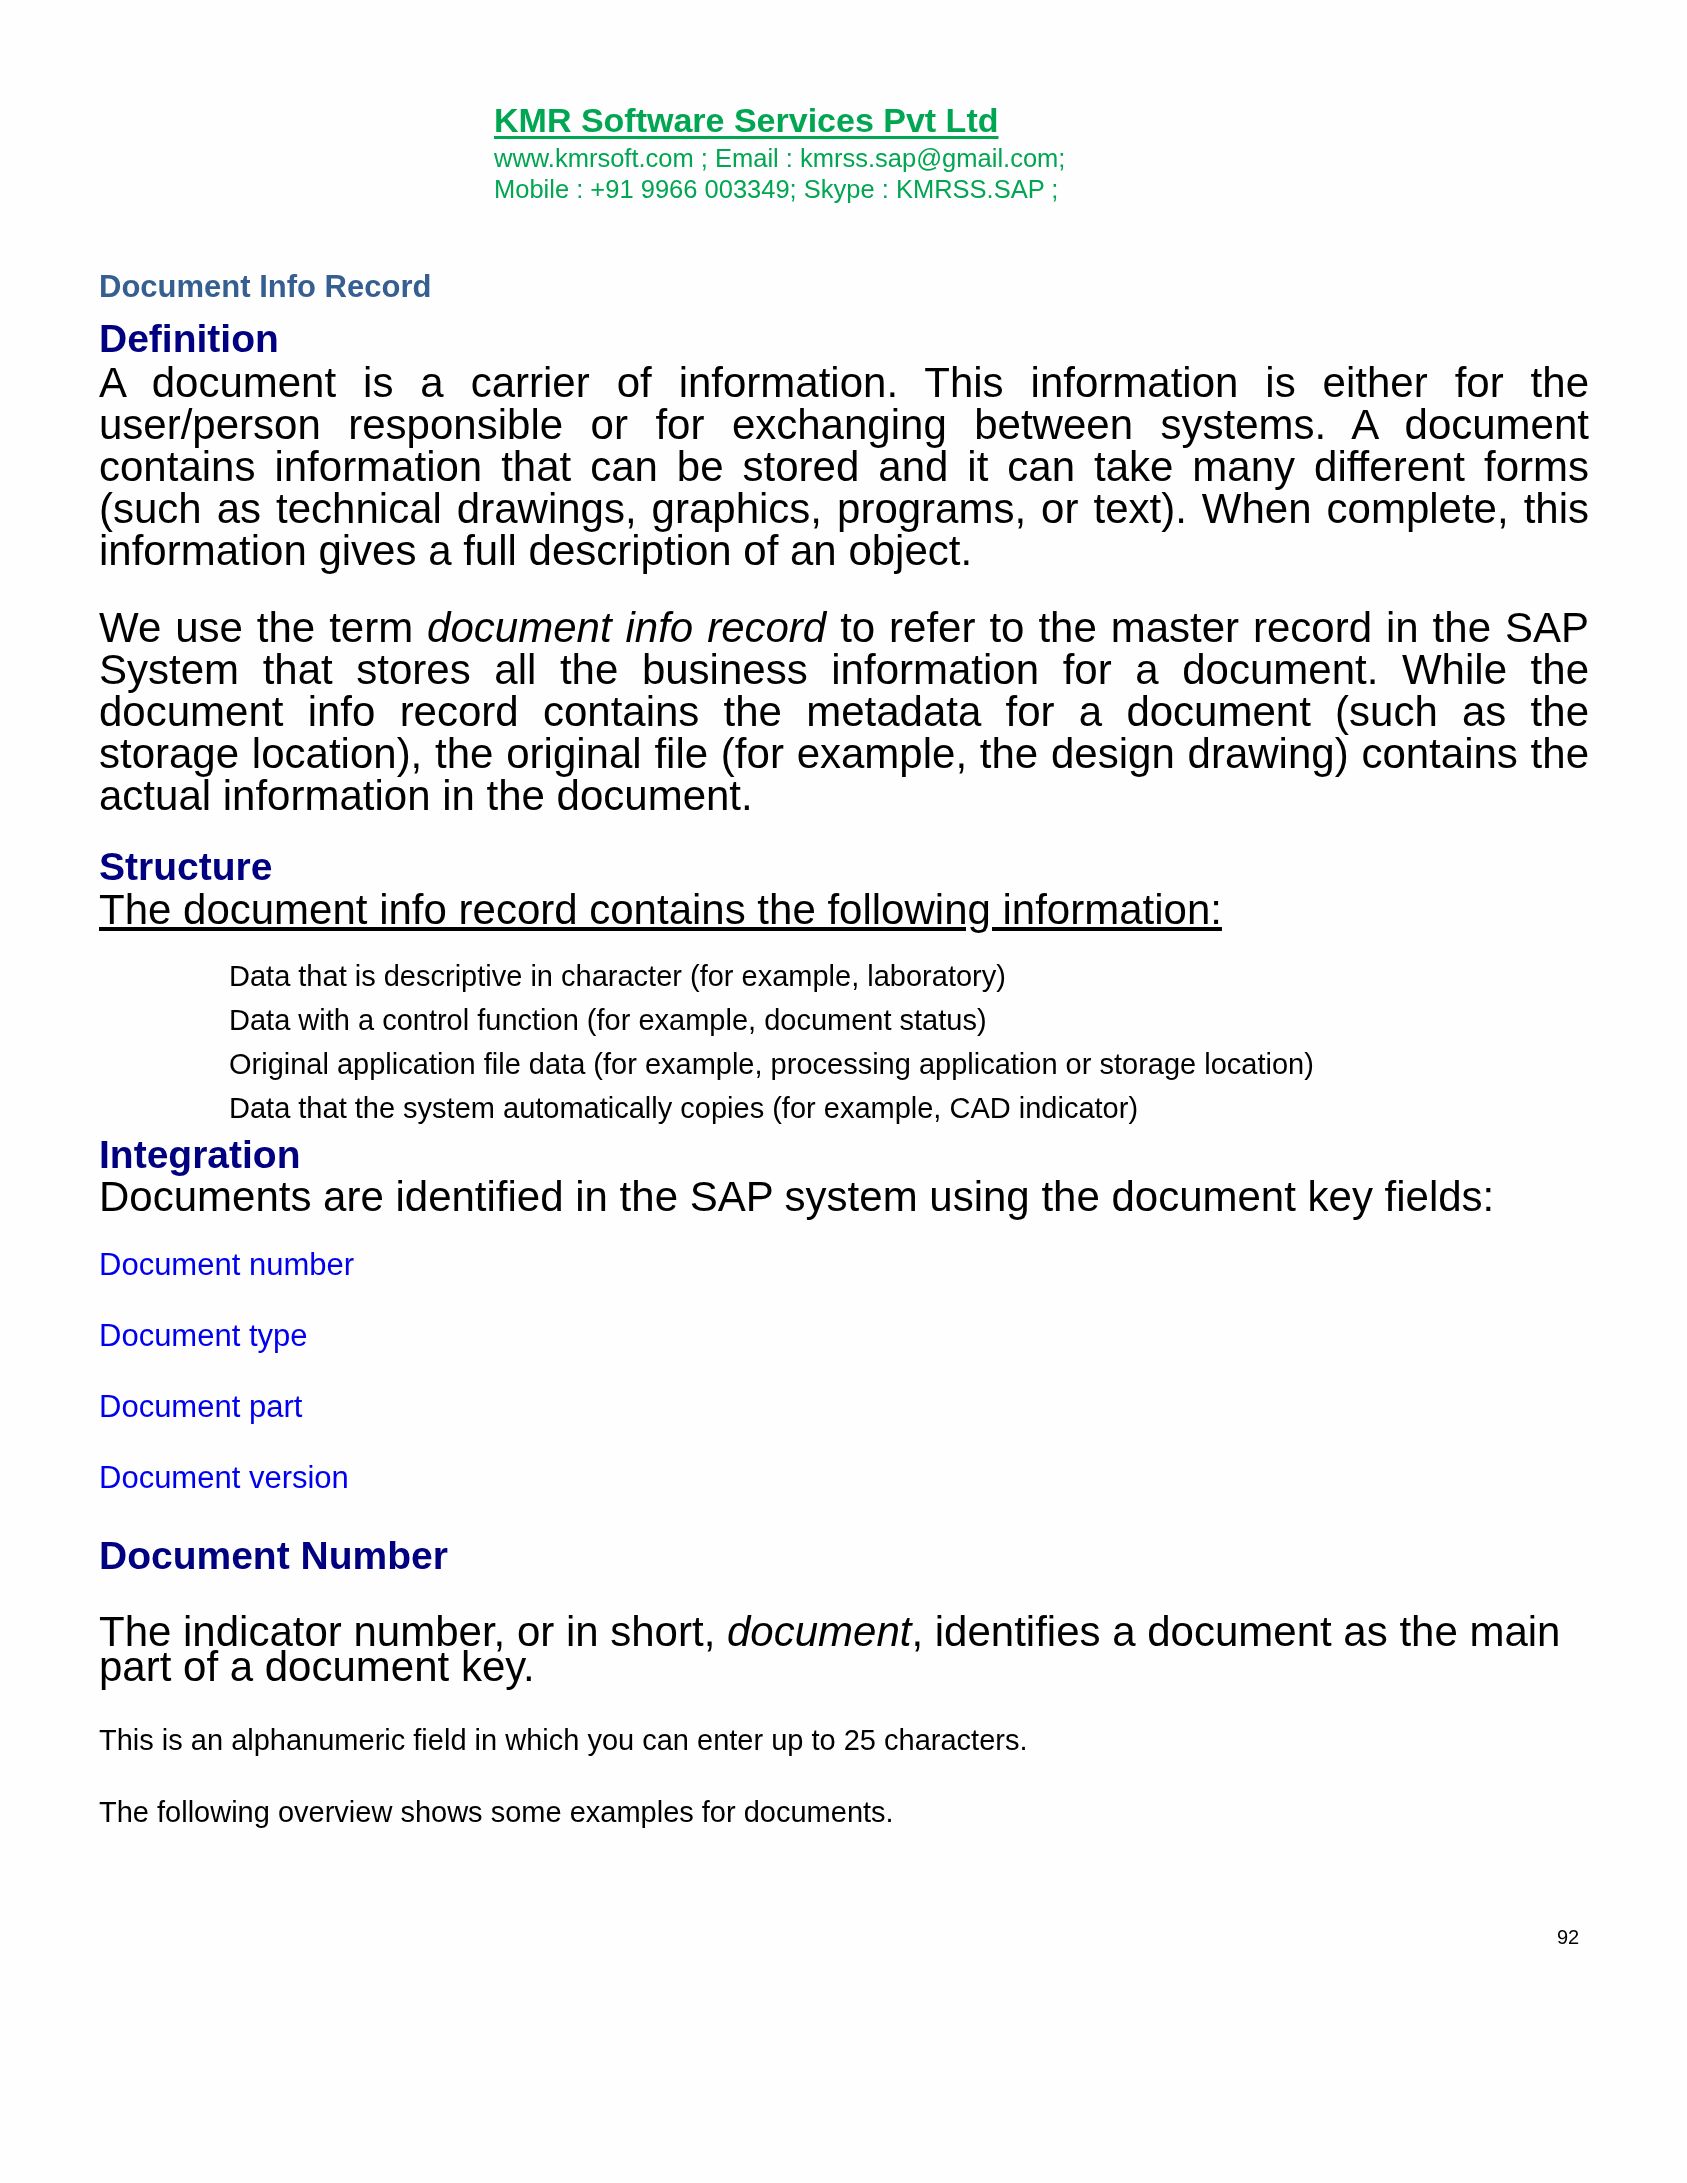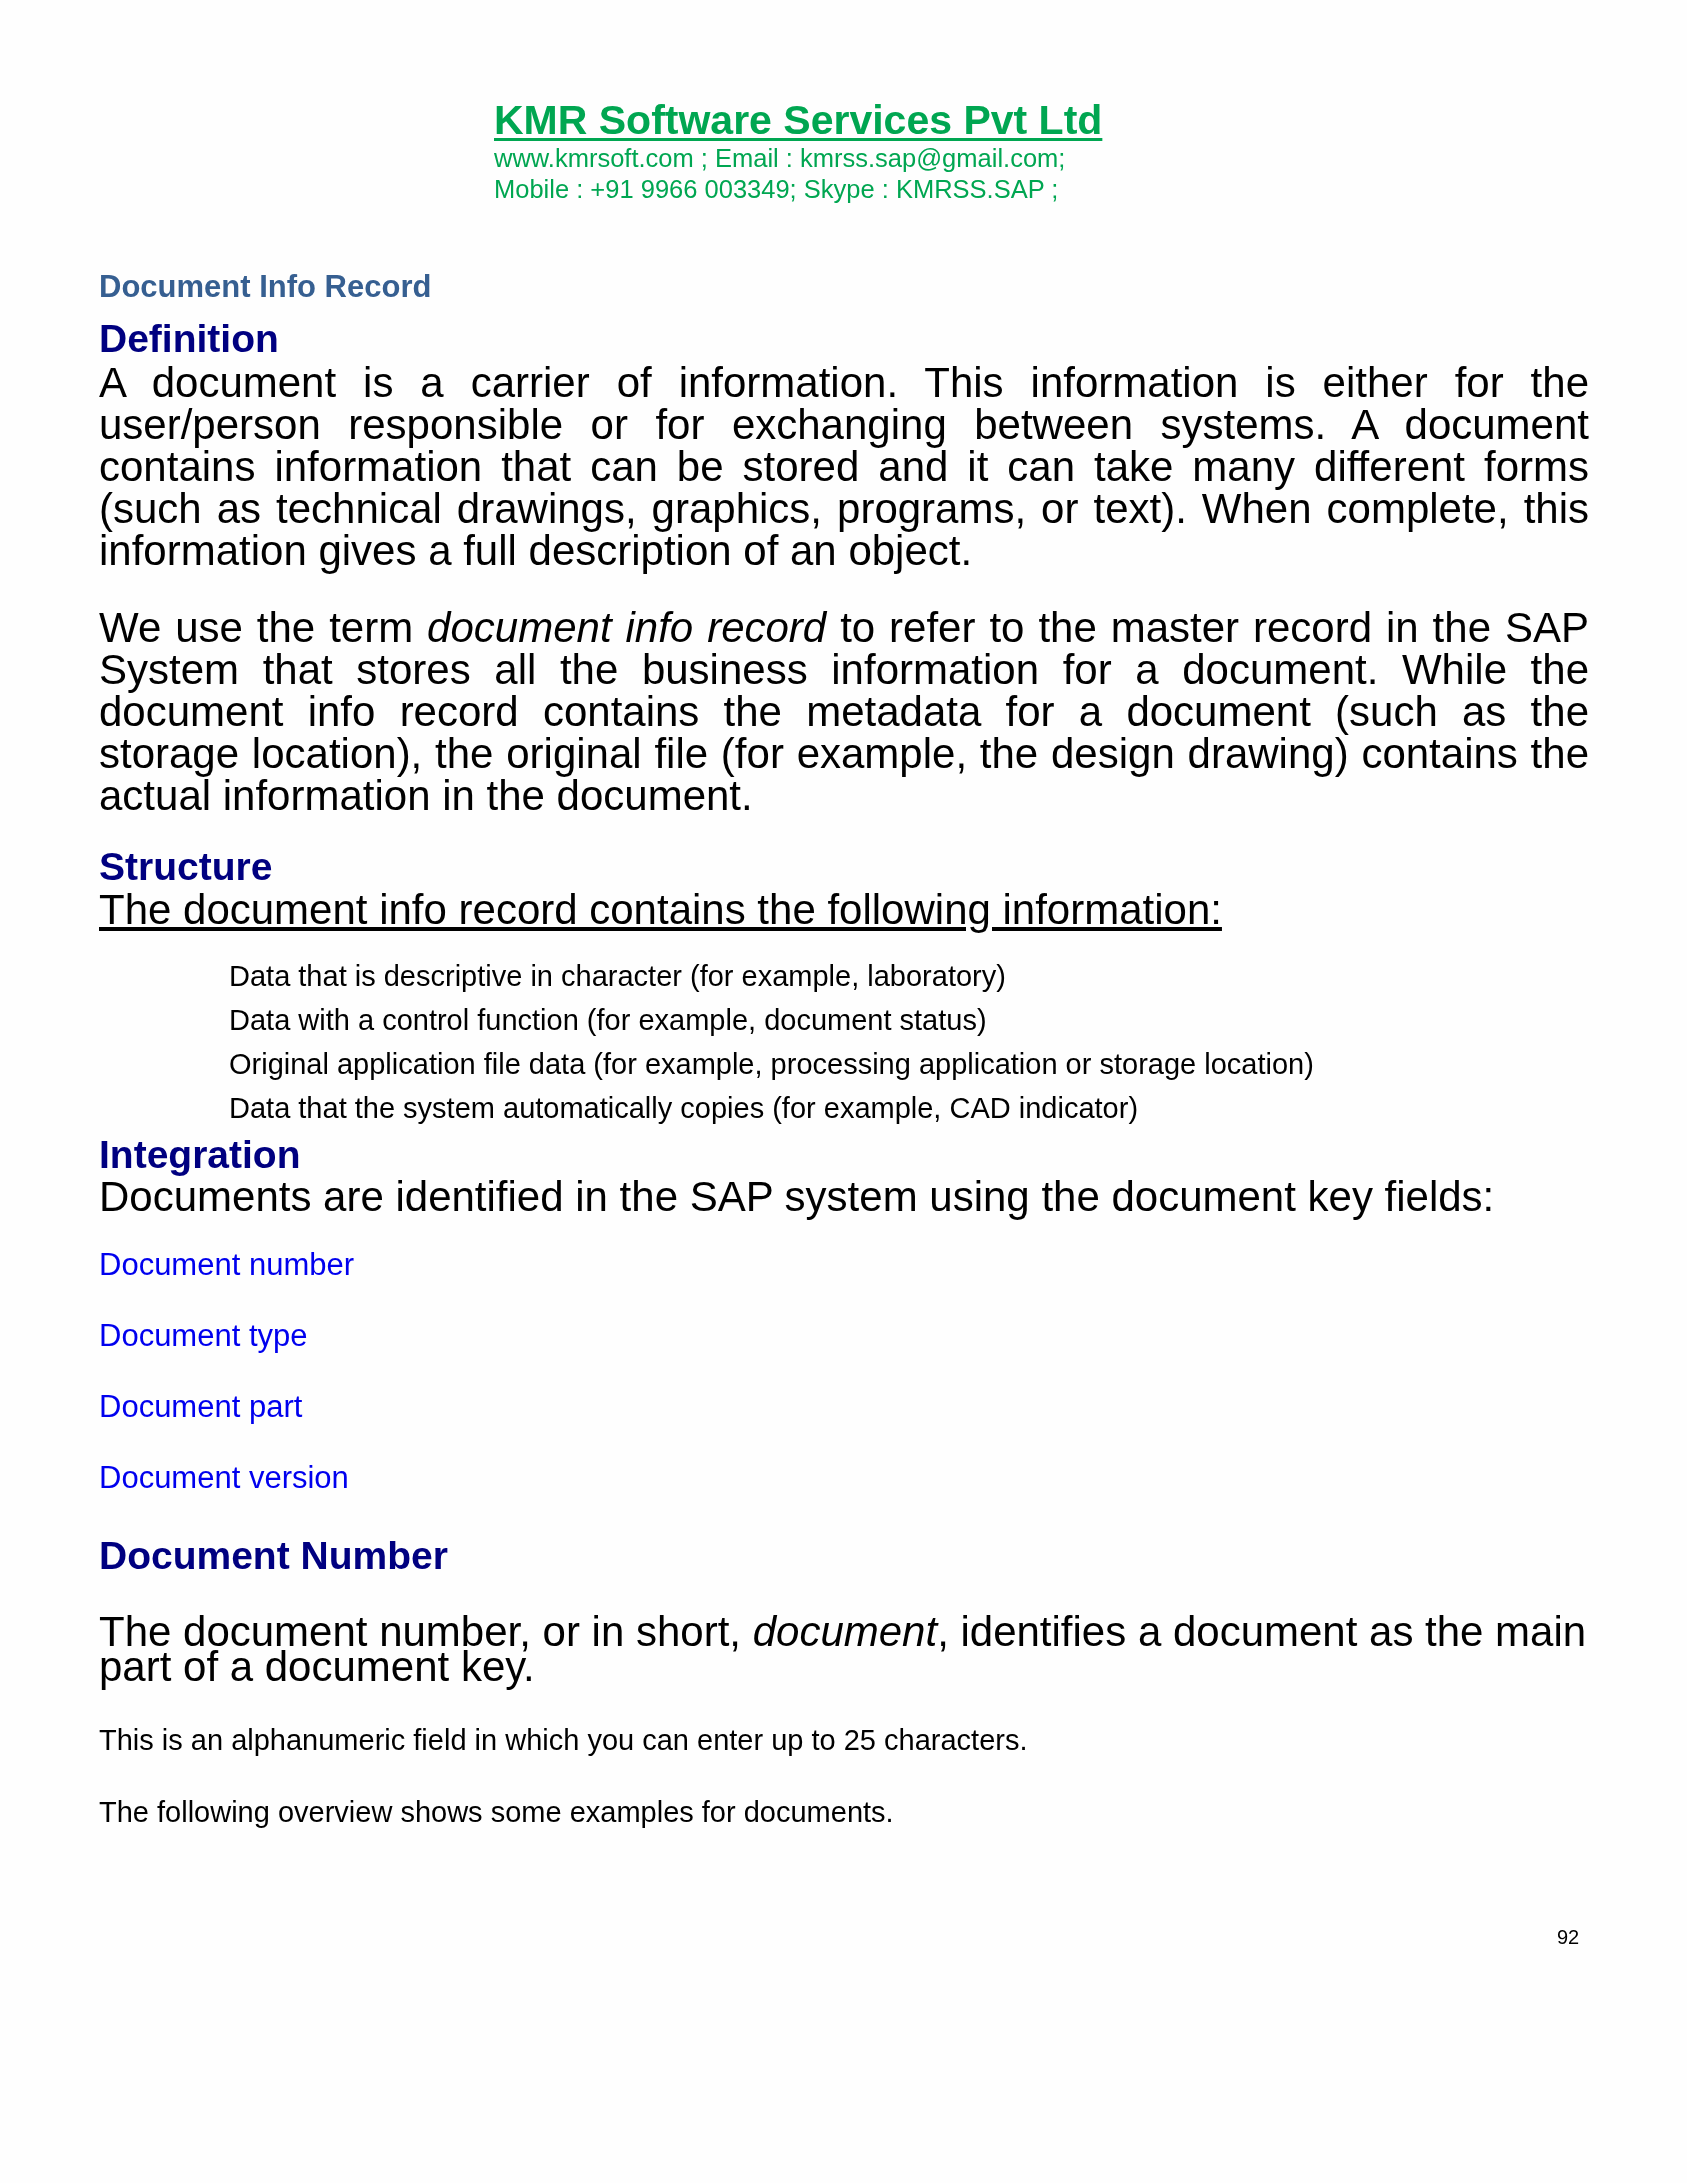--- a/index.html
+++ b/index.html
@@ -23,21 +23,21 @@
       background: #fefefe;
     }
     
     .letterhead {
       position: absolute;
       left: 494px;
       top: 97px;
       color: #00a651;
     }
     .company-name {
-      font-size: 41px;
+      font-size: 34px;
       font-weight: bold;
       text-decoration: underline;
       text-decoration-thickness: 3.3px;
       text-underline-offset: 4.1px;
       line-height: 46px;
       margin: 0;
     }
     .contact-line {
       font-size: 25.5px;
       line-height: 31px;
@@ -134,21 +134,21 @@
     <p class="para para-left" style="margin-top:1.6px;">Documents are identified in the SAP system using the document key fields:</p>
 
     <div style="margin-top:25px;">
       <a class="key-link">Document number</a>
       <a class="key-link" style="margin-top:27px;">Document type</a>
       <a class="key-link" style="margin-top:27px;">Document part</a>
       <a class="key-link" style="margin-top:27px;">Document version</a>
     </div>
 
     <h2 class="heading" style="margin-top:36px;">Document Number</h2>
-    <p class="para para-left" style="margin-top:38px; line-height:35px;"><span>The document number, or in short, </span><i>document</i><span>, identifies a document as the main part of a document key.</span></p>
+    <p class="para para-left" style="margin-top:38px; line-height:35px;"><span>The indicator number, or in short, </span><i>document</i><span>, identifies a document as the main part of a document key.</span></p>
     <p class="small-para" style="margin-top:38px;">This is an alphanumeric field in which you can enter up to 25 characters.</p>
     <p class="small-para" style="margin-top:36px;">The following overview shows some examples for documents.</p>
 
   </div>
 
   <div class="page-number">92</div>
 
 </div>
 
 

